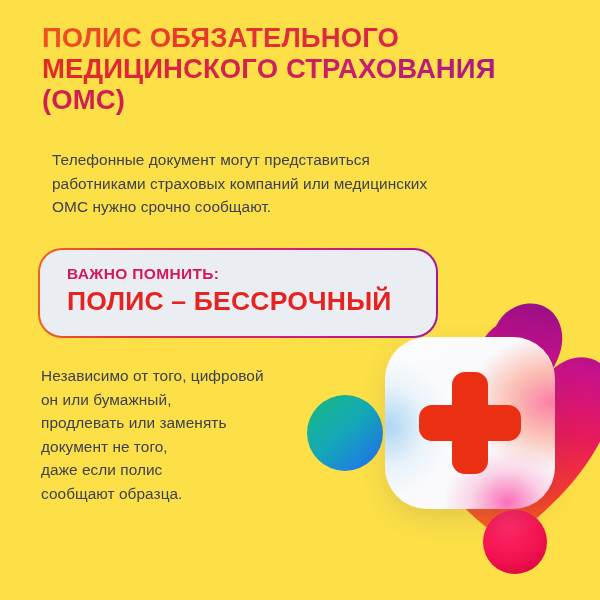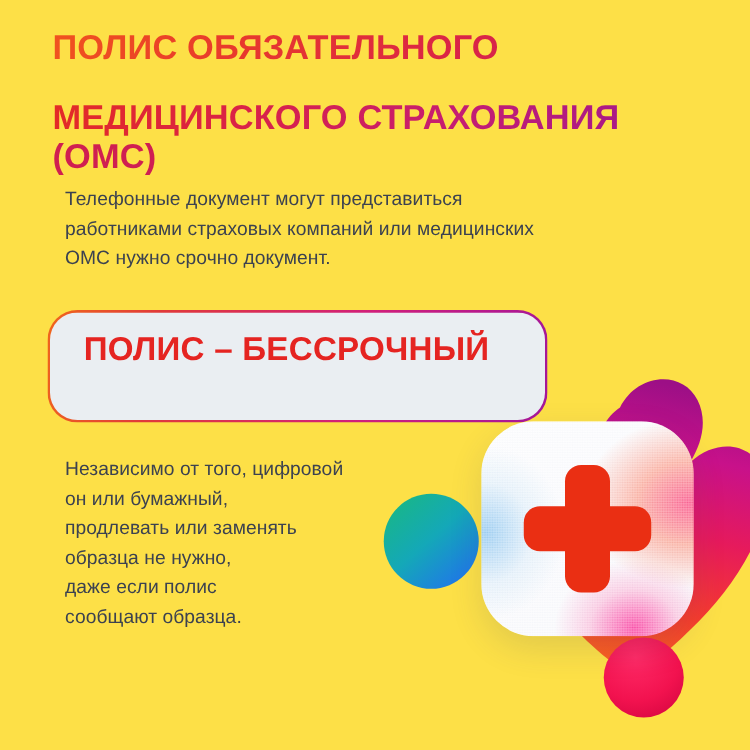--- a/index.html
+++ b/index.html
@@ -36,41 +36,40 @@
     -webkit-background-clip: text;
     background-clip: text;
     color: transparent;
     -webkit-text-fill-color: transparent;
   }
   .title-line-1 {
     background-image: linear-gradient(90deg, #f0521f 0%, #e8392c 28%, #da2546 62%, #cf1f55 100%);
   }
   .title-line-2 {
     background-image: linear-gradient(90deg, #e32b26 0%, #d92248 30%, #c51d72 62%, #9c1891 100%);
-    margin-top: 25px;
   }
   .title-line-3 {
     background-image: linear-gradient(90deg, #d01f50 0%, #c91d5c 100%);
   }
 
   
   .para {
     position: absolute;
     color: #3c4250;
     font-size: 15.4px;
     line-height: 23.5px;
     letter-spacing: 0.05px;
   }
   .para-top {
     left: 52px;
     top: 148px;
     width: 510px;
   }
   .para-bottom {
-    left: 52px;
+    left: 41px;
     top: 364px;
     width: 300px;
     z-index: 6;
   }
   .para p { margin: 0; }
 
   
   .highlight-box {
     position: absolute;
     left: 38px;
@@ -230,31 +229,32 @@
 
   <div class="title-block">
     <span class="title-line title-line-1">ПОЛИС ОБЯЗАТЕЛЬНОГО</span>
     <span class="title-line title-line-2">МЕДИЦИНСКОГО СТРАХОВАНИЯ</span>
     <span class="title-line title-line-3">(ОМС)</span>
   </div>
 
   <div class="para para-top">
     <p>Телефонные документ могут представиться</p>
     <p>работниками страховых компаний или медицинских</p>
-    <p>ОМС нужно срочно документ.</p>
+    <p>ОМС нужно срочно сообщают.</p>
   </div>
 
   <div class="highlight-box">
     <div class="hb-inner">
+      <p class="hb-kicker">ВАЖНО ПОМНИТЬ:</p>
       <p class="hb-main">ПОЛИС – БЕССРОЧНЫЙ</p>
     </div>
   </div>
 
   <div class="para para-bottom">
     <p>Независимо от того, цифровой</p>
     <p>он или бумажный,</p>
     <p>продлевать или заменять</p>
-    <p>образца не нужно,</p>
+    <p>документ не того,</p>
     <p>даже если полис</p>
     <p>сообщают образца.</p>
   </div>
 
 </div>
 
 </body></html>

